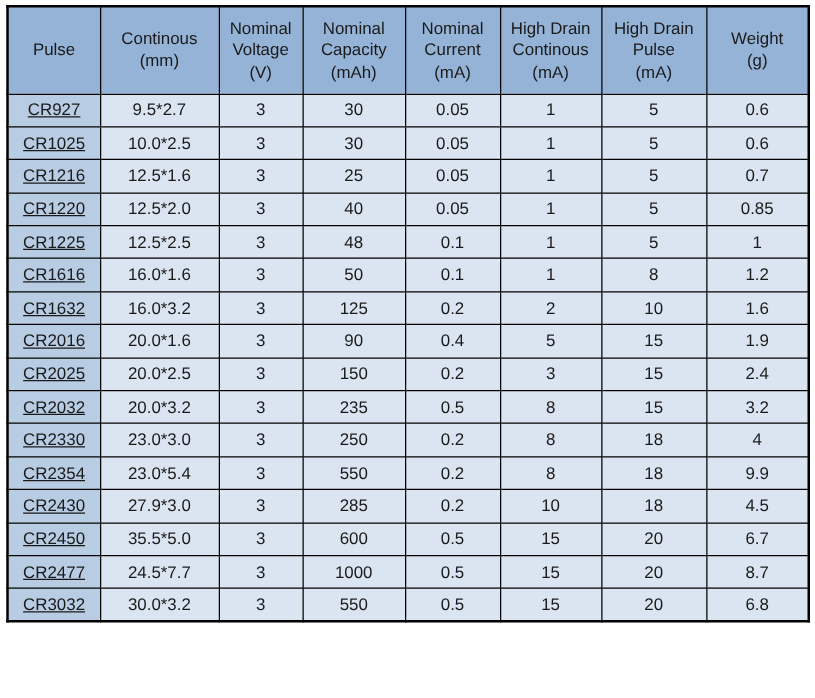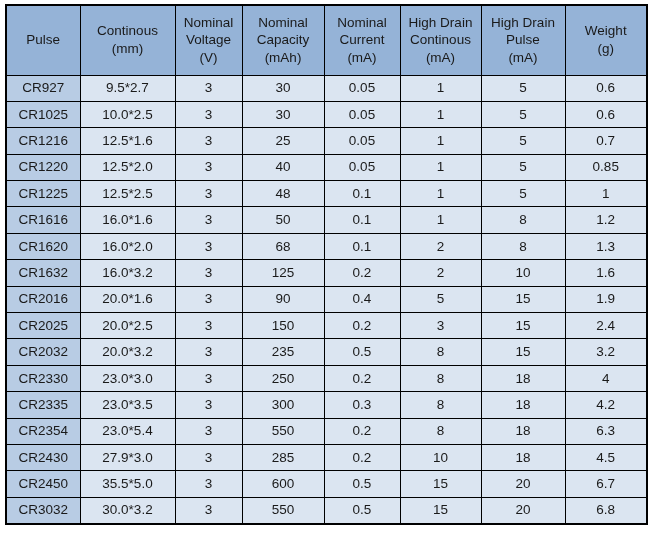--- a/index.html
+++ b/index.html
@@ -54,20 +54,21 @@
     white-space: pre-line;
   }
   .spec-table tbody tr {
     height: 26.4px;
   }
   .spec-table tbody td {
     background: var(--cell-bg, #dbe5f1);
   }
   .spec-table tbody td:first-child {
     background: var(--model-bg, #b8cce4);
+    text-decoration: underline;
   }
 </style>
 </head>
 <body>
 
 <div class="page">
   <table class="spec-table">
     <colgroup>
       <col class="c1">
         <col class="c2">
@@ -157,30 +158,20 @@
           <td>CR1616</td>
           <td>16.0*1.6</td>
           <td>3</td>
           <td>50</td>
           <td>0.1</td>
           <td>1</td>
           <td>8</td>
           <td>1.2</td>
         </tr>
         <tr>
-          <td>CR1620</td>
-          <td>16.0*2.0</td>
-          <td>3</td>
-          <td>68</td>
-          <td>0.1</td>
-          <td>2</td>
-          <td>8</td>
-          <td>1.3</td>
-        </tr>
-        <tr>
           <td>CR1632</td>
           <td>16.0*3.2</td>
           <td>3</td>
           <td>125</td>
           <td>0.2</td>
           <td>2</td>
           <td>10</td>
           <td>1.6</td>
         </tr>
         <tr>
@@ -217,58 +208,58 @@
           <td>CR2330</td>
           <td>23.0*3.0</td>
           <td>3</td>
           <td>250</td>
           <td>0.2</td>
           <td>8</td>
           <td>18</td>
           <td>4</td>
         </tr>
         <tr>
-          <td>CR2335</td>
-          <td>23.0*3.5</td>
-          <td>3</td>
-          <td>300</td>
-          <td>0.3</td>
-          <td>8</td>
-          <td>18</td>
-          <td>4.2</td>
-        </tr>
-        <tr>
           <td>CR2354</td>
           <td>23.0*5.4</td>
           <td>3</td>
           <td>550</td>
           <td>0.2</td>
           <td>8</td>
           <td>18</td>
-          <td>6.3</td>
+          <td>9.9</td>
         </tr>
         <tr>
           <td>CR2430</td>
           <td>27.9*3.0</td>
           <td>3</td>
           <td>285</td>
           <td>0.2</td>
           <td>10</td>
           <td>18</td>
           <td>4.5</td>
         </tr>
         <tr>
           <td>CR2450</td>
           <td>35.5*5.0</td>
           <td>3</td>
           <td>600</td>
           <td>0.5</td>
           <td>15</td>
           <td>20</td>
           <td>6.7</td>
+        </tr>
+        <tr>
+          <td>CR2477</td>
+          <td>24.5*7.7</td>
+          <td>3</td>
+          <td>1000</td>
+          <td>0.5</td>
+          <td>15</td>
+          <td>20</td>
+          <td>8.7</td>
         </tr>
         <tr>
           <td>CR3032</td>
           <td>30.0*3.2</td>
           <td>3</td>
           <td>550</td>
           <td>0.5</td>
           <td>15</td>
           <td>20</td>
           <td>6.8</td>

